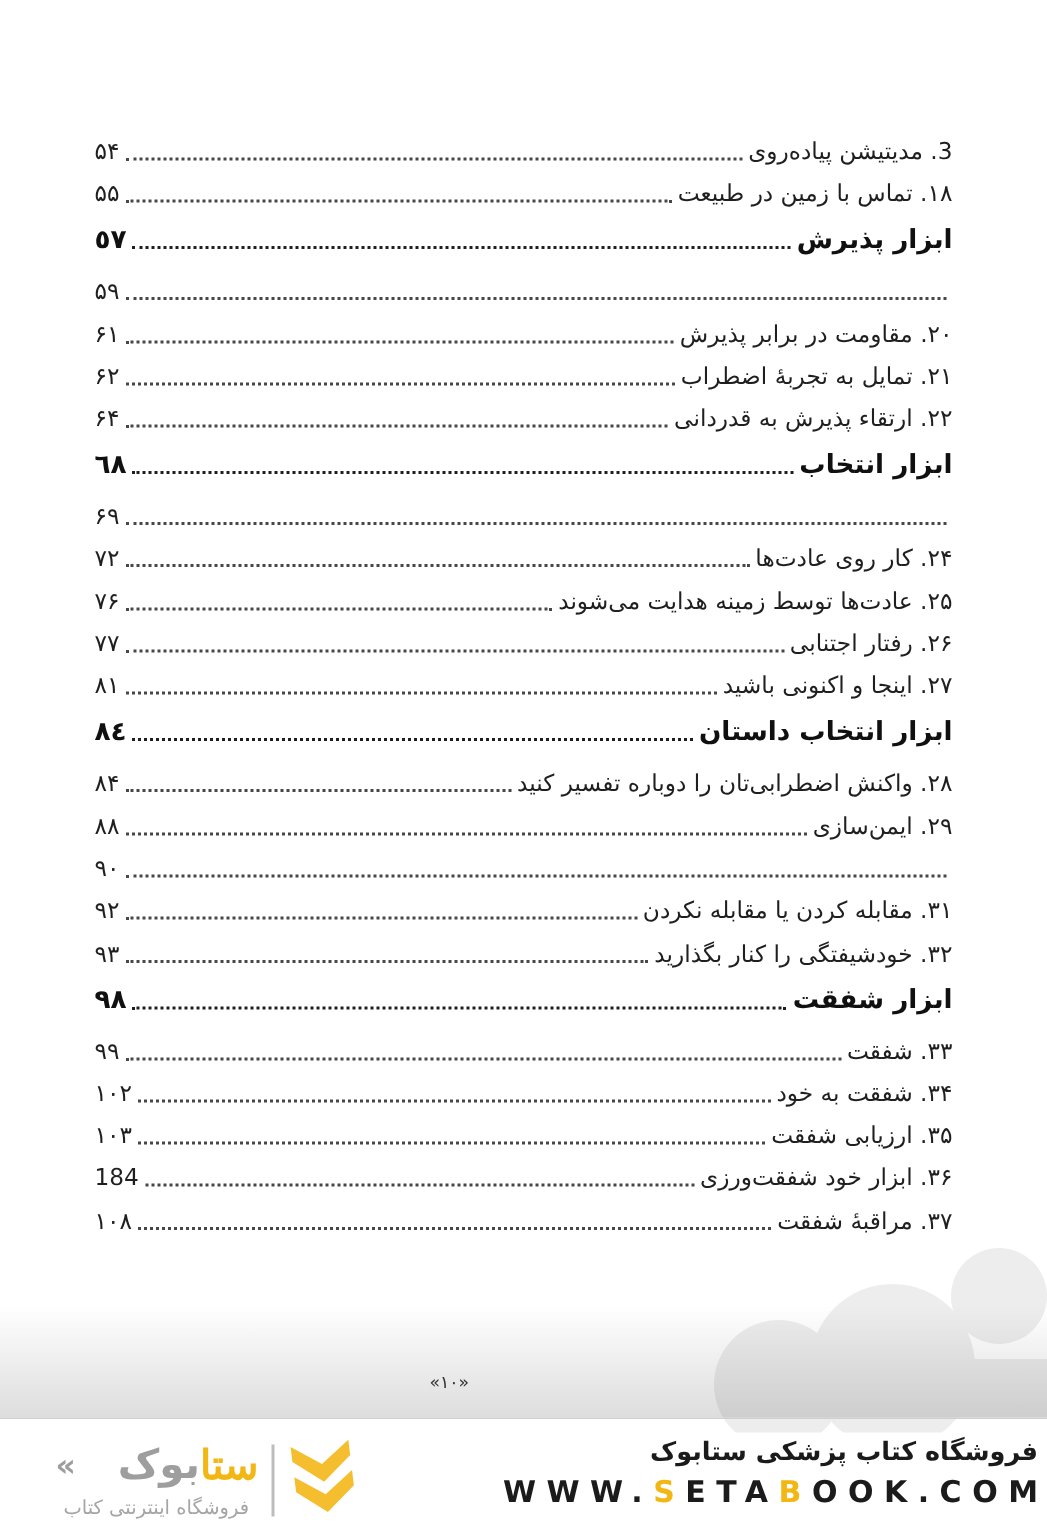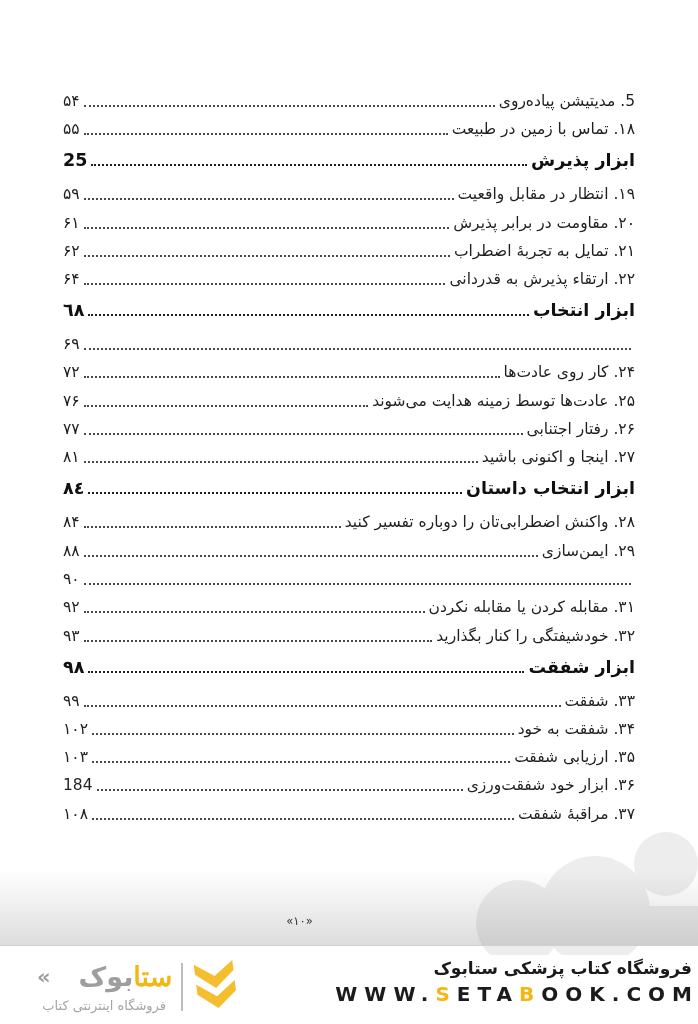--- a/index.html
+++ b/index.html
@@ -92,36 +92,35 @@
 
   <div class="cloud">
     <span class="bump b1"></span>
     <span class="bump b2"></span>
     <span class="bump b3"></span>
     <span class="base"></span>
   </div>
 
   <div class="toc">
       <div class="toc-row">
-    <span class="toc-title">5. مدیتیشن پیاده‌روی</span>
+    <span class="toc-title">3. مدیتیشن پیاده‌روی</span>
     <span class="toc-leader"></span>
     <span class="toc-page">۵۴</span>
   </div>
       <div class="toc-row">
     <span class="toc-title">۱۸. تماس با زمین در طبیعت</span>
     <span class="toc-leader"></span>
     <span class="toc-page">۵۵</span>
   </div>
       <div class="toc-row toc-row--header">
     <span class="toc-title">ابزار پذیرش</span>
     <span class="toc-leader"></span>
-    <span class="toc-page">25</span>
-  </div>
-      <div class="toc-row">
-    <span class="toc-title">۱۹. انتظار در مقابل واقعیت</span>
+    <span class="toc-page">٥٧</span>
+  </div>
+      <div class="toc-row">
     <span class="toc-leader"></span>
     <span class="toc-page">۵۹</span>
   </div>
       <div class="toc-row">
     <span class="toc-title">۲۰. مقاومت در برابر پذیرش</span>
     <span class="toc-leader"></span>
     <span class="toc-page">۶۱</span>
   </div>
       <div class="toc-row">
     <span class="toc-title">۲۱. تمایل به تجربهٔ اضطراب</span>

